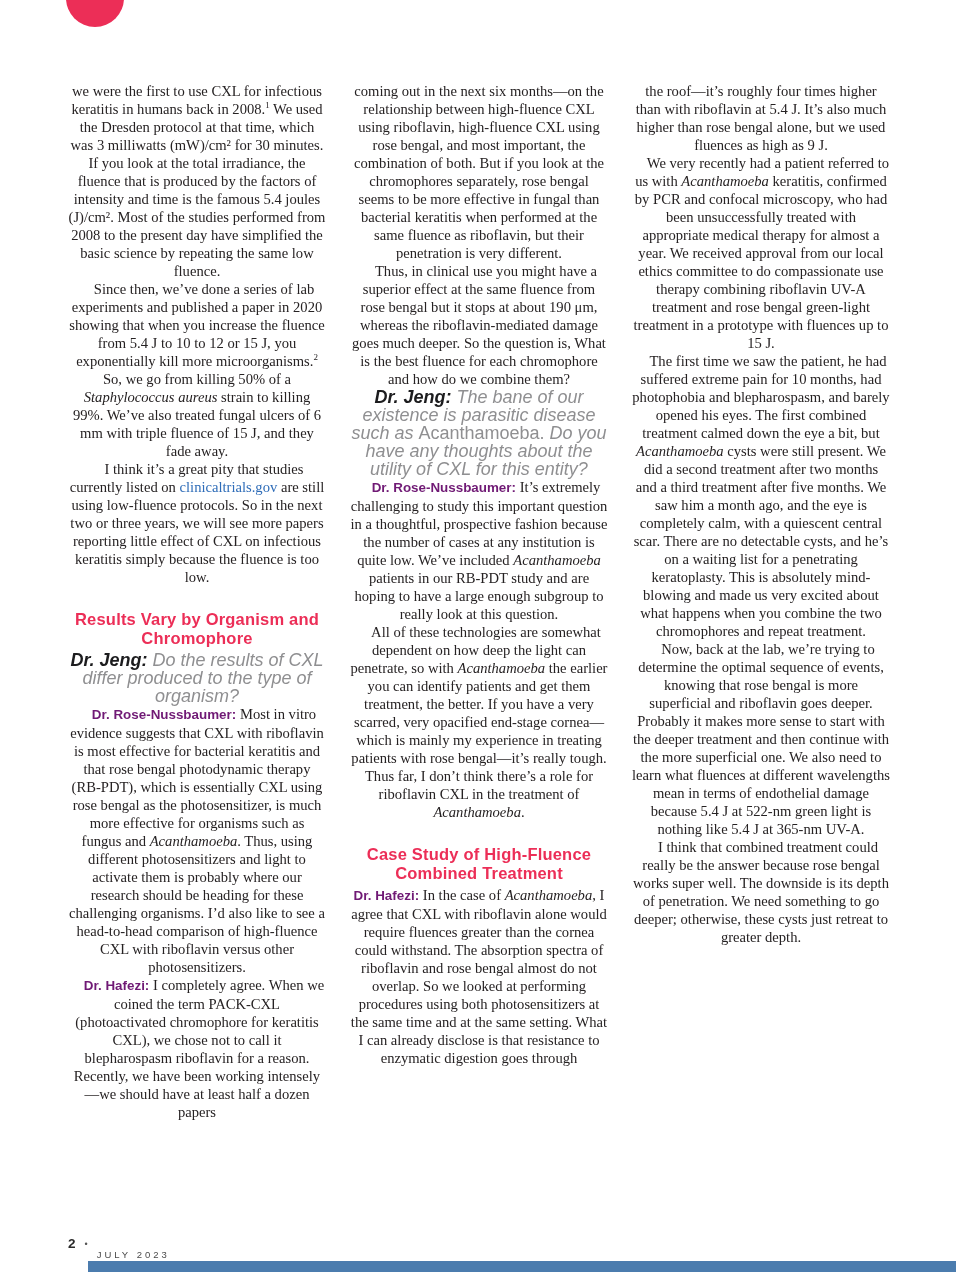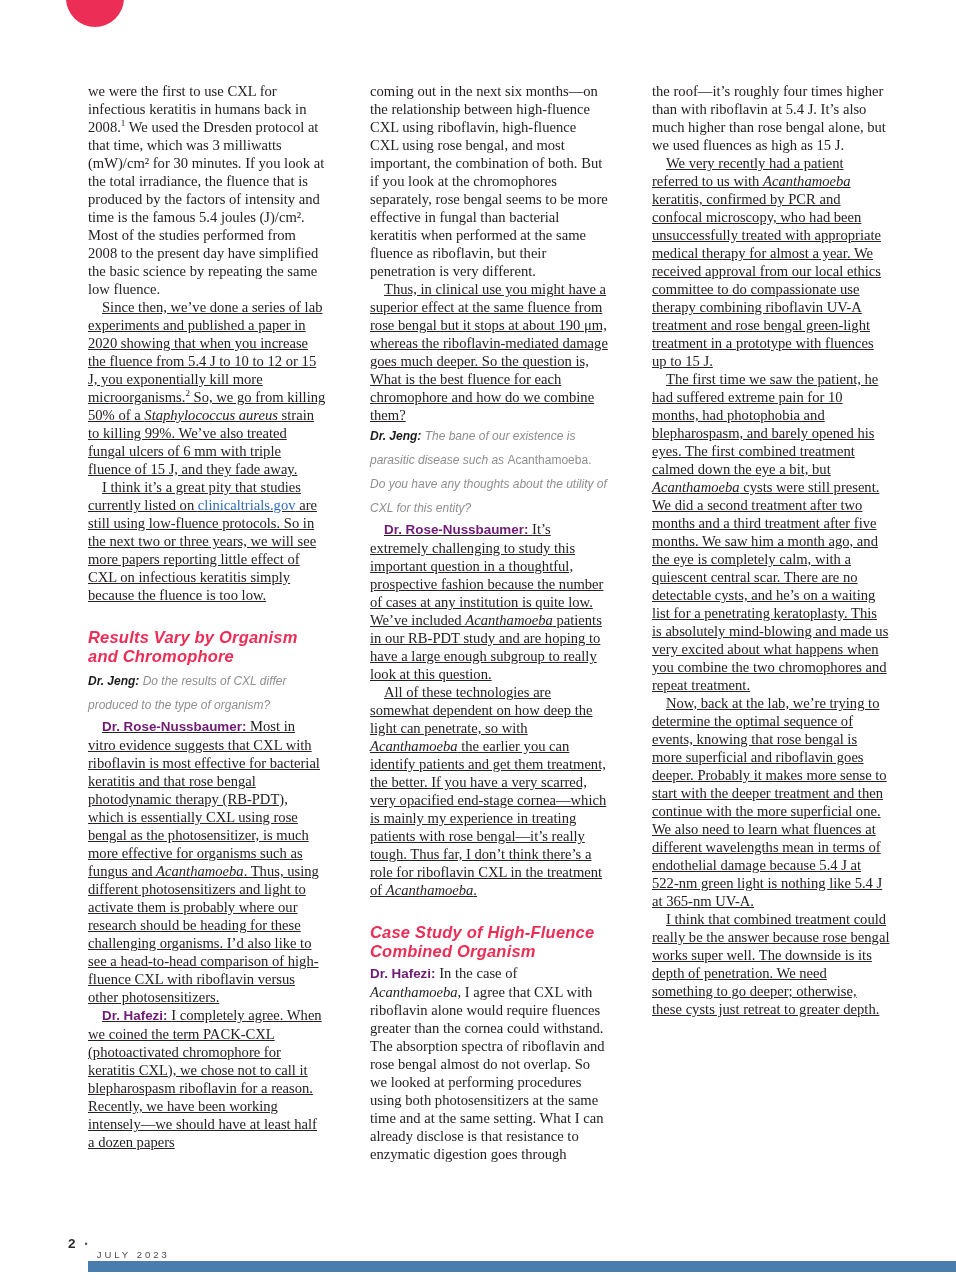--- a/index.html
+++ b/index.html
@@ -1,26 +1,26 @@
 <!DOCTYPE html>
 <html lang="en"><head>
 <meta charset="utf-8">
 <style>
   html,body{margin:0;padding:0;background:#ffffff;}
   .page{position:relative;width:956px;height:1280px;background:#ffffff;overflow:hidden;
         font-family:"Liberation Serif",serif;}
   .deco-circle{position:absolute;left:66px;top:-31px;width:58px;height:58px;border-radius:50%;}
   .content{position:absolute;left:68px;top:82px;width:822px;display:flex;gap:24px;}
-  .col{width:258px;text-align:left;-webkit-hyphens:auto;hyphens:auto;margin-left:20px;}
+  .col{width:258px;text-align:center;-webkit-hyphens:auto;hyphens:auto;}
   p.para{margin:0;font-size:14.6px;line-height:18px;color:#262223;}
-  p.indent{text-indent:14px;text-decoration:underline;}
+  p.indent{text-indent:14px;}
   h2.heading{margin:24px 0 3px 0;font-family:"Liberation Sans",sans-serif;font-weight:bold;
-             font-size:16.5px;line-height:19px;letter-spacing:.2px;font-style:italic;}
+             font-size:16.5px;line-height:19px;letter-spacing:.2px;}
   p.question{margin:0;font-family:"Liberation Sans",sans-serif;font-style:italic;
-             font-size:12px;line-height:24px;color:#8f8f91;}
+             font-size:18px;line-height:18px;color:#8f8f91;}
   .r-italic{font-style:italic;}
   .r-link{text-decoration:none;cursor:pointer;}
   .r-speaker{font-family:"Liberation Sans",sans-serif;font-weight:bold;font-size:13.4px;color:#701a75;}
   .r-qname{font-weight:bold;color:#1c1c1e;}
   .r-qroman{font-style:normal;}
   sup.r-sup{font-size:9px;line-height:0;vertical-align:super;}
   .footer{position:absolute;left:68px;top:1227px;display:flex;align-items:center;
           font-family:"Liberation Sans",sans-serif;color:#2a2a2a;}
   .footer .page-num{font-weight:bold;font-size:13.5px;}
   .footer .sep{font-size:9px;color:#555;margin:0 9px;}
@@ -42,25 +42,25 @@
         <p class="question"><span class="r-qname">Dr. Jeng: </span><span class="r-q">Do the results of CXL differ produced to the type of organism?</span></p>
         <p class="para indent"><span class="r-speaker">Dr. Rose-Nussbaumer: </span><span class="r-plain">Most in vitro evidence suggests that CXL with riboflavin is most effective for bacterial keratitis and that rose bengal photodynamic therapy (RB-PDT), which is essentially CXL using rose bengal as the photosensitizer, is much more effective for organisms such as fungus and </span><span class="r-italic">Acanthamoeba</span><span class="r-plain">. Thus, using different photosensitizers and light to activate them is probably where our research should be heading for these challenging organisms. I’d also like to see a head-to-head comparison of high-fluence CXL with riboflavin versus other photosensitizers.</span></p>
         <p class="para indent"><span class="r-speaker">Dr. Hafezi: </span><span class="r-plain">I completely agree. When we coined the term PACK-CXL (photoactivated chromophore for keratitis CXL), we chose not to call it blepharospasm riboflavin for a reason. Recently, we have been working intensely—we should have at least half a dozen papers</span></p>
       </div>
     <div class="col">
         <p class="para"><span class="r-plain">coming out in the next six months—on the relationship between high-fluence CXL using riboflavin, high-fluence CXL using rose bengal, and most important, the combination of both. But if you look at the chromophores separately, rose bengal seems to be more effective in fungal than bacterial keratitis when performed at the same fluence as riboflavin, but their penetration is very different.</span></p>
         <p class="para indent"><span class="r-plain">Thus, in clinical use you might have a superior effect at the same fluence from rose bengal but it stops at about 190 μm, whereas the riboflavin-mediated damage goes much deeper. So the question is, What is the best fluence for each chromophore and how do we combine them?</span></p>
         <p class="question"><span class="r-qname">Dr. Jeng: </span><span class="r-q">The bane of our existence is parasitic disease such as </span><span class="r-qroman">Acanthamoeba. </span><span class="r-q">Do you have any thoughts about the utility of CXL for this entity?</span></p>
         <p class="para indent"><span class="r-speaker">Dr. Rose-Nussbaumer: </span><span class="r-plain">It’s extremely challenging to study this important question in a thoughtful, prospective fashion because the number of cases at any institution is quite low. We’ve included </span><span class="r-italic">Acanthamoeba</span><span class="r-plain"> patients in our RB-PDT study and are hoping to have a large enough subgroup to really look at this question.</span></p>
         <p class="para indent"><span class="r-plain">All of these technologies are somewhat dependent on how deep the light can penetrate, so with </span><span class="r-italic">Acanthamoeba</span><span class="r-plain"> the earlier you can identify patients and get them treatment, the better. If you have a very scarred, very opacified end-stage cornea—which is mainly my experience in treating patients with rose bengal—it’s really tough. Thus far, I don’t think there’s a role for riboflavin CXL in the treatment of </span><span class="r-italic">Acanthamoeba</span><span class="r-plain">.</span></p>
-        <h2 class="heading" style="color: rgb(236, 46, 87);">Case Study of High-Fluence Combined Organism</h2>
+        <h2 class="heading" style="color: rgb(236, 46, 87);">Case Study of High-Fluence Combined Treatment</h2>
         <p class="para"><span class="r-speaker">Dr. Hafezi: </span><span class="r-plain">In the case of </span><span class="r-italic">Acanthamoeba</span><span class="r-plain">, I agree that CXL with riboflavin alone would require fluences greater than the cornea could withstand. The absorption spectra of riboflavin and rose bengal almost do not overlap. So we looked at performing procedures using both photosensitizers at the same time and at the same setting. What I can already disclose is that resistance to enzymatic digestion goes through</span></p>
       </div>
     <div class="col">
-        <p class="para"><span class="r-plain">the roof—it’s roughly four times higher than with riboflavin at 5.4 J. It’s also much higher than rose bengal alone, but we used fluences as high as 15 J.</span></p>
+        <p class="para"><span class="r-plain">the roof—it’s roughly four times higher than with riboflavin at 5.4 J. It’s also much higher than rose bengal alone, but we used fluences as high as 9 J.</span></p>
         <p class="para indent"><span class="r-plain">We very recently had a patient referred to us with </span><span class="r-italic">Acanthamoeba</span><span class="r-plain"> keratitis, confirmed by PCR and confocal microscopy, who had been unsuccessfully treated with appropriate medical therapy for almost a year. We received approval from our local ethics committee to do compassionate use therapy combining riboflavin UV-A treatment and rose bengal green-light treatment in a prototype with fluences up to 15 J.</span></p>
         <p class="para indent"><span class="r-plain">The first time we saw the patient, he had suffered extreme pain for 10 months, had photophobia and blepharospasm, and barely opened his eyes. The first combined treatment calmed down the eye a bit, but </span><span class="r-italic">Acanthamoeba</span><span class="r-plain"> cysts were still present. We did a second treatment after two months and a third treatment after five months. We saw him a month ago, and the eye is completely calm, with a quiescent central scar. There are no detectable cysts, and he’s on a waiting list for a penetrating keratoplasty. This is absolutely mind-blowing and made us very excited about what happens when you combine the two chromophores and repeat treatment.</span></p>
         <p class="para indent"><span class="r-plain">Now, back at the lab, we’re trying to determine the optimal sequence of events, knowing that rose bengal is more superficial and riboflavin goes deeper. Probably it makes more sense to start with the deeper treatment and then continue with the more superficial one. We also need to learn what fluences at different wavelengths mean in terms of endothelial damage because 5.4 J at 522-nm green light is nothing like 5.4 J at 365-nm UV-A.</span></p>
         <p class="para indent"><span class="r-plain">I think that combined treatment could really be the answer because rose bengal works super well. The downside is its depth of penetration. We need something to go deeper; otherwise, these cysts just retreat to greater depth.</span></p>
       </div>
   </div>
 
   <div class="footer">
     <span class="page-num">2</span>
     <span class="sep">•</span>

